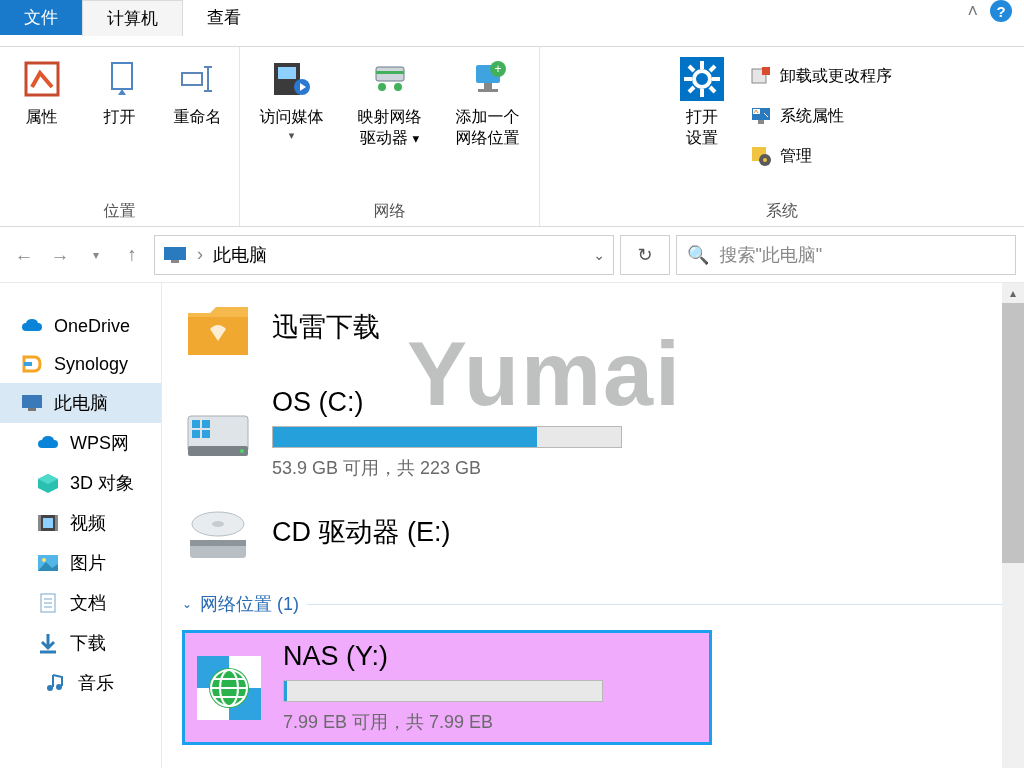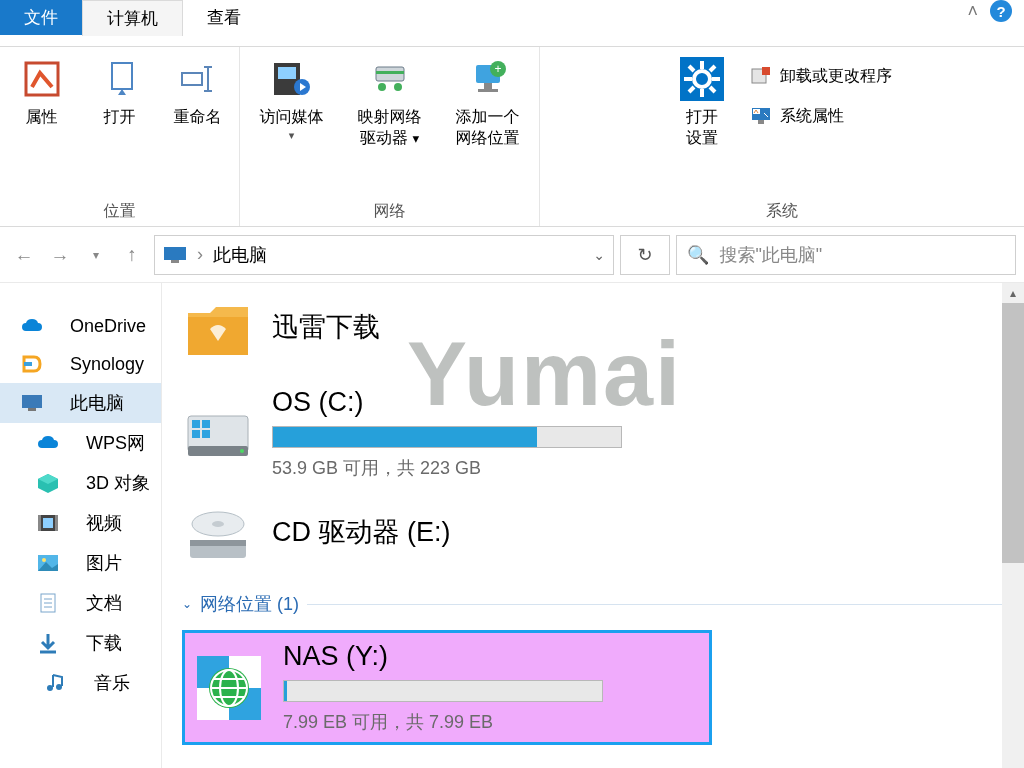--- a/index.html
+++ b/index.html
@@ -30,21 +30,21 @@
 .nav-arrows { display: flex; gap: 4px; }
 .nav-btn { width: 32px; height: 32px; display: flex; align-items: center; justify-content: center; color: #888; cursor: pointer; font-size: 19px; }
 .addr { flex: 1; border: 1px solid #cfcfcf; height: 40px; display: flex; align-items: center; padding: 0 8px; gap: 10px; font-size: 18px; }
 .addr .pc-ico { width: 24px; height: 18px; }
 .refresh { width: 50px; height: 40px; border: 1px solid #cfcfcf; display: flex; align-items: center; justify-content: center; font-size: 18px; color: #555; cursor: pointer; }
 .search { width: 340px; height: 40px; border: 1px solid #cfcfcf; display: flex; align-items: center; padding: 0 10px; gap: 10px; color: #888; font-size: 18px; }
 
 
 .body { display: flex; height: calc(768px - 33px - 180px - 56px); }
 .sidebar { width: 162px; border-right: 1px solid #eaeaea; padding: 24px 0; overflow: hidden; }
-.sbi { display: flex; align-items: center; gap: 26px; padding: 8px 10px 8px 20px; font-size: 18px; cursor: pointer; white-space: nowrap; }
+.sbi { display: flex; align-items: center; gap: 10px; padding: 8px 10px 8px 20px; font-size: 18px; cursor: pointer; white-space: nowrap; }
 .sbi.sel { background: #d9e8f5; }
 .sbi .sico { width: 24px; height: 22px; flex-shrink: 0; }
 .content { flex: 1; position: relative; padding: 12px 20px; overflow: hidden; }
 .scrollbar { position: absolute; right: 0; top: 0; bottom: 0; width: 22px; background: #f0f0f0; }
 .scroll-thumb { background: #c2c2c2; width: 100%; height: 260px; }
 .scroll-arrow { height: 20px; display: flex; align-items: center; justify-content: center; color: #666; font-size: 12px; }
 
 .item { display: flex; gap: 18px; align-items: center; margin-bottom: 20px; }
 .item-ico { width: 72px; height: 72px; flex-shrink: 0; }
 .item-info { flex: 1; }
@@ -182,20 +182,28 @@
         </div>
         <div class="rmini">
           <svg class="mico" viewBox="0 0 22 22">
               <rect x="2" y="3" width="18" height="12" fill="#2a7ac0"></rect>
               <rect x="8" y="15" width="6" height="4" fill="#888"></rect>
               <path d="M14 8 L18 12" stroke="#fff" stroke-width="1"></path>
               <rect x="3" y="4" width="7" height="5" fill="#fff"></rect>
               <path d="M4 8 L6 5 L8 8" fill="none" stroke="#d84" stroke-width="1"></path>
             </svg>
           <span>系统属性</span>
+        </div>
+        <div class="rmini">
+          <svg class="mico" viewBox="0 0 22 22">
+              <rect x="2" y="2" width="14" height="14" fill="#f0c341"></rect>
+              <circle cx="15" cy="15" r="6" fill="#5a5a5a"></circle>
+              <circle cx="15" cy="15" r="2" fill="#f0c341"></circle>
+            </svg>
+          <span>管理</span>
         </div>
       </div>
     </div>
     <div class="rgroup-label">系统</div>
   </div>
 </div>
 
 <div class="navbar">
   <div class="nav-arrows">
     <div class="nav-btn">←</div>

